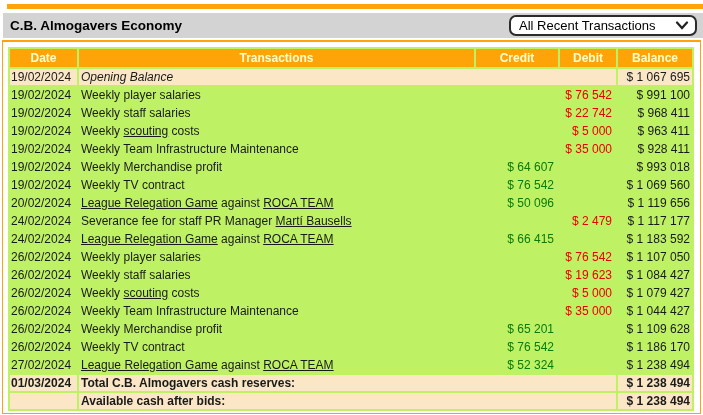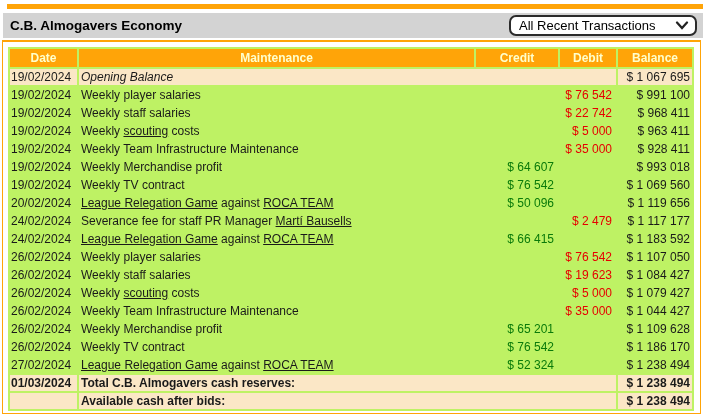--- a/index.html
+++ b/index.html
@@ -76,21 +76,21 @@
     <colgroup>
       <col style="width:67px">
         <col style="width:395px">
         <col style="width:82px">
         <col style="width:56px">
         <col style="width:74px">
     </colgroup>
     <thead>
       <tr>
         <th>Date</th>
-        <th>Maintenance</th>
+        <th>Transactions</th>
         <th>Credit</th>
         <th>Debit</th>
         <th>Balance</th>
       </tr>
     </thead>
     <tbody>
         <tr class="hl">
           <td class="date">19/02/2024</td>
           <td class="tx it" colspan="3">Opening Balance</td>
           <td class="balance">$ 1 067 695</td>

